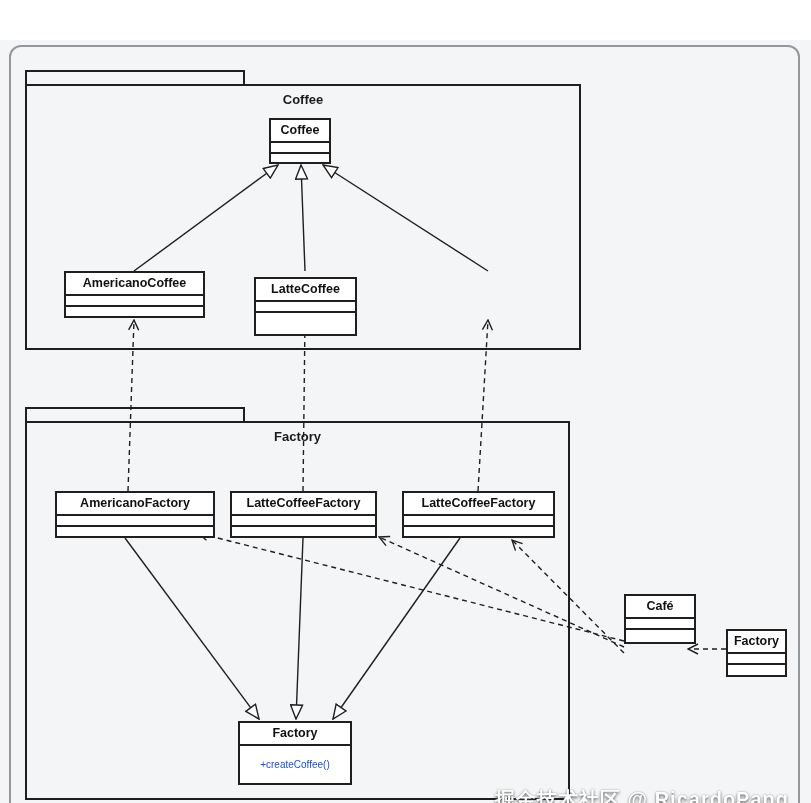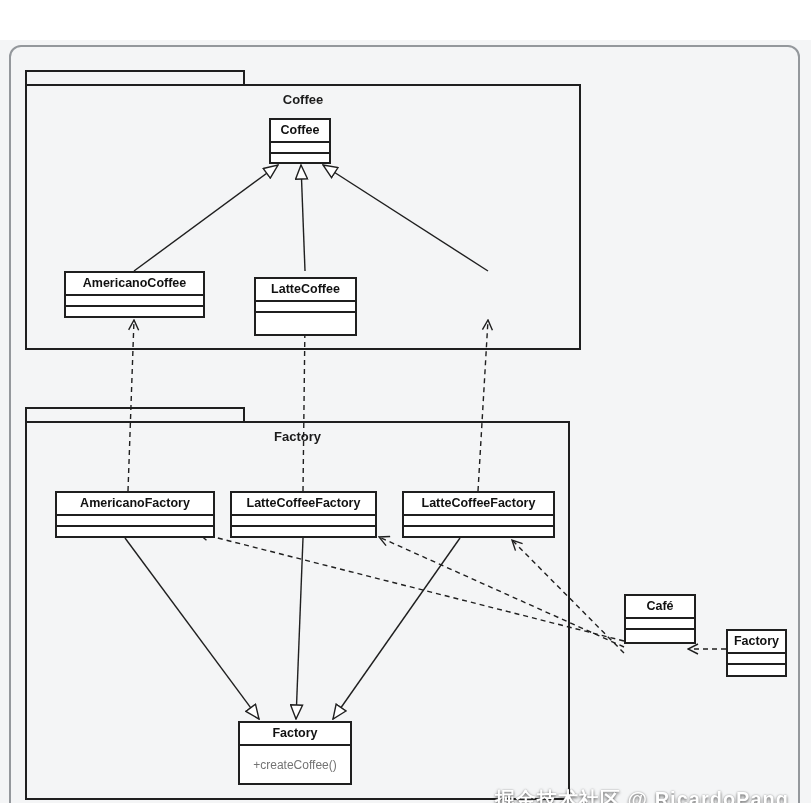--- a/index.html
+++ b/index.html
@@ -41,21 +41,21 @@
   }
   .uml-title {
     flex: 0 0 auto; padding: 3px 2px;
     text-align: center; font-weight: bold; font-size: 12.5px; line-height: 15px;
     color: #111; border-bottom: 2px solid #1f1f1f; white-space: nowrap; overflow: hidden;
   }
   .uml-strip { flex: 0 0 9px; border-bottom: 2px solid #1f1f1f; }
   .uml-strip.last { flex: 1 1 auto; border-bottom: none; }
   .uml-method {
     flex: 1 1 auto; display: flex; align-items: center; justify-content: center;
-    font-size: 12px; color: #737373; white-space: nowrap;
+    font-size: 10px; color: #1d4ed8; white-space: nowrap;
   }
   .watermark {
     position: absolute; top: 746px; right: 22px;
     font-size: 20px; font-weight: bold; color: #ffffff;
     text-shadow: 0 2px 3px rgba(40,40,40,0.6), 0 0 2px rgba(90,90,90,0.55);
     letter-spacing: 1px; white-space: nowrap; text-align: center;
   }
 </style>
 </head>
 <body>

